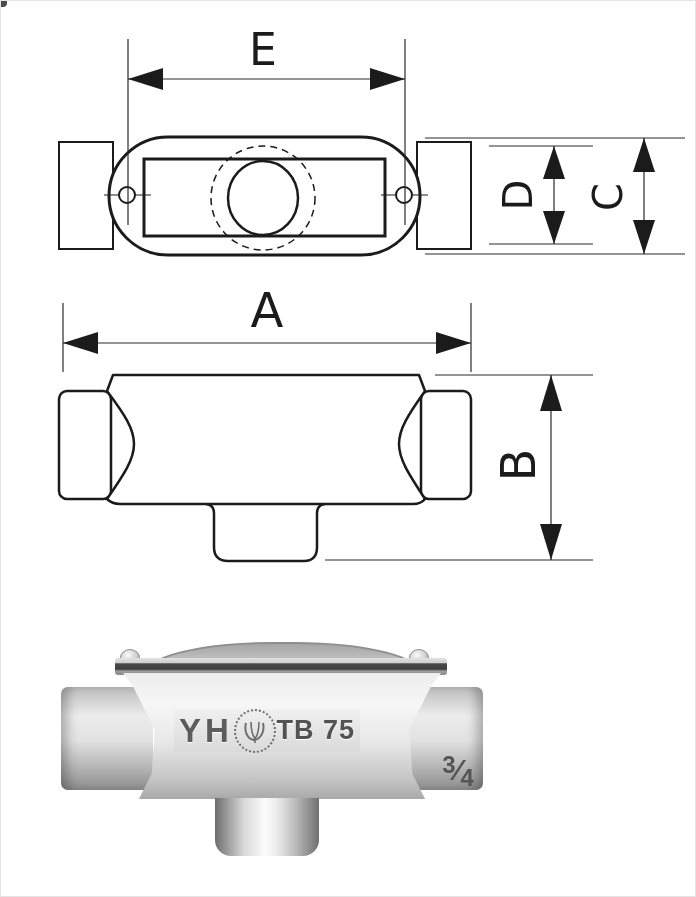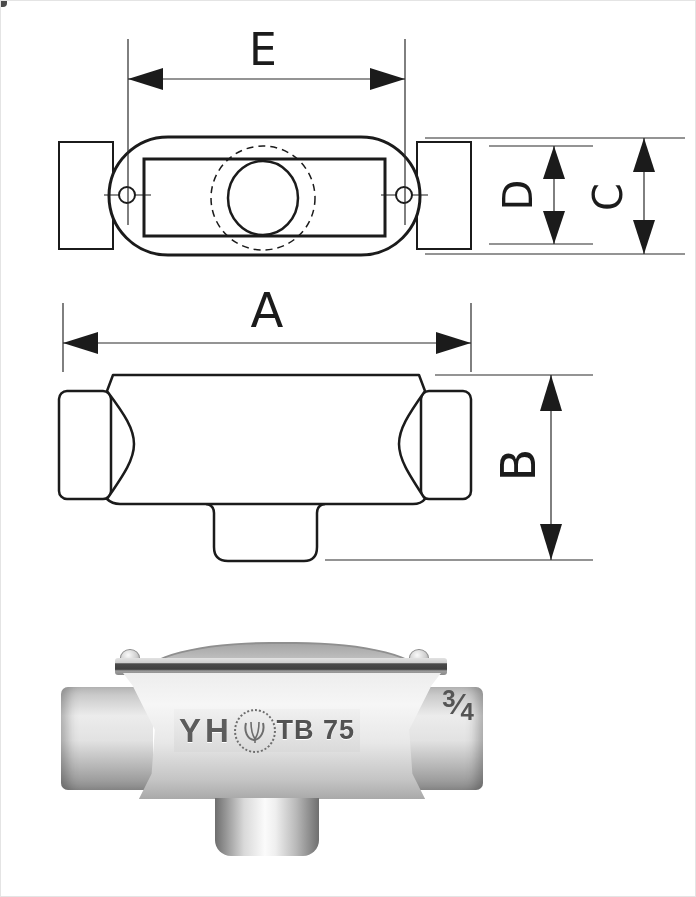--- a/index.html
+++ b/index.html
@@ -33,21 +33,21 @@
   .cap-rim{
     left:114px;top:657px;width:332px;height:17px;border-radius:3px;
     background:linear-gradient(to bottom,#e2e2e2 0%,#cfcfcf 28%,#4a4a4a 34%,#3f3f3f 66%,#9d9d9d 76%,#8a8a8a 100%);
   }
   .hub{
     top:686px;width:92px;height:103px;
     background:linear-gradient(to bottom,#bdbdbd,#ececec 28%,#e2e2e2 52%,#b5b5b5 78%,#8c8c8c);
   }
   .hub-left{left:60px;border-radius:7px 0 0 7px;box-shadow:inset 10px 0 12px -4px rgba(0,0,0,.28);}
   .hub-right{left:398px;width:84px;border-radius:0 7px 7px 0;box-shadow:inset -10px 0 12px -4px rgba(0,0,0,.28);
-    display:flex;align-items:flex-start;justify-content:center;}
+    display:flex;align-items:flex-end;justify-content:center;}
   .size-mark{
     padding-left:34px;color:#555;font-weight:bold;line-height:1;
     font-family:"Liberation Sans",sans-serif;
   }
   .size-mark .num{font-size:24px;vertical-align:9px;}
   .size-mark .slash{font-size:30px;vertical-align:2px;}
   .size-mark .den{font-size:24px;vertical-align:-4px;}
   .pbody{
     left:122px;top:672px;width:318px;height:126px;
     background:linear-gradient(to bottom,#ededed,#f6f6f6 25%,#e8e8e8 55%,#c4c4c4 85%,#a9a9a9);

